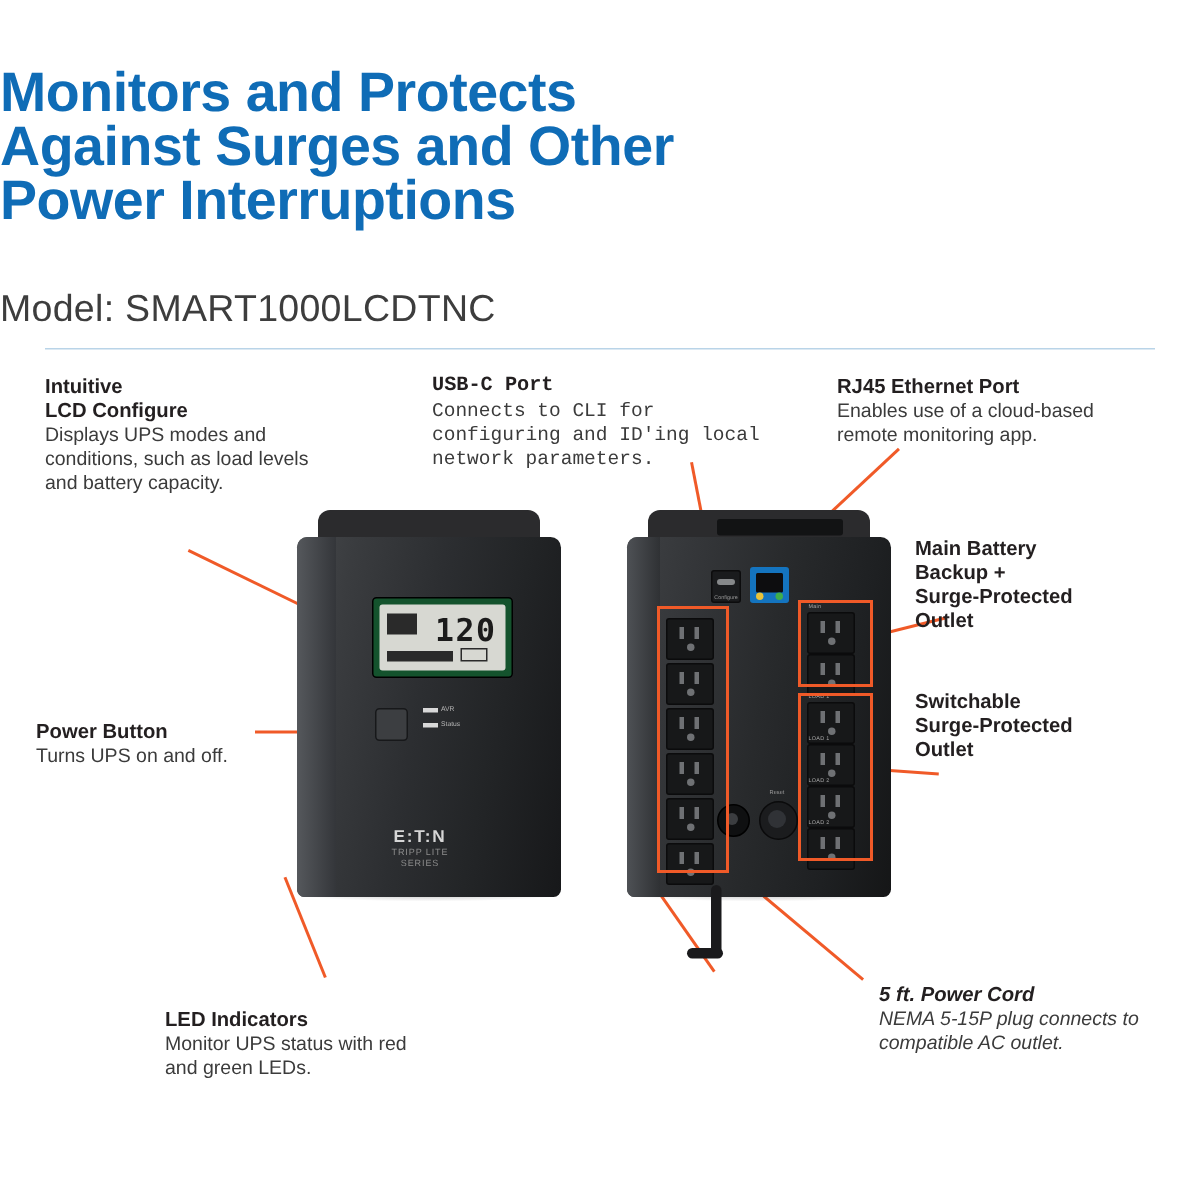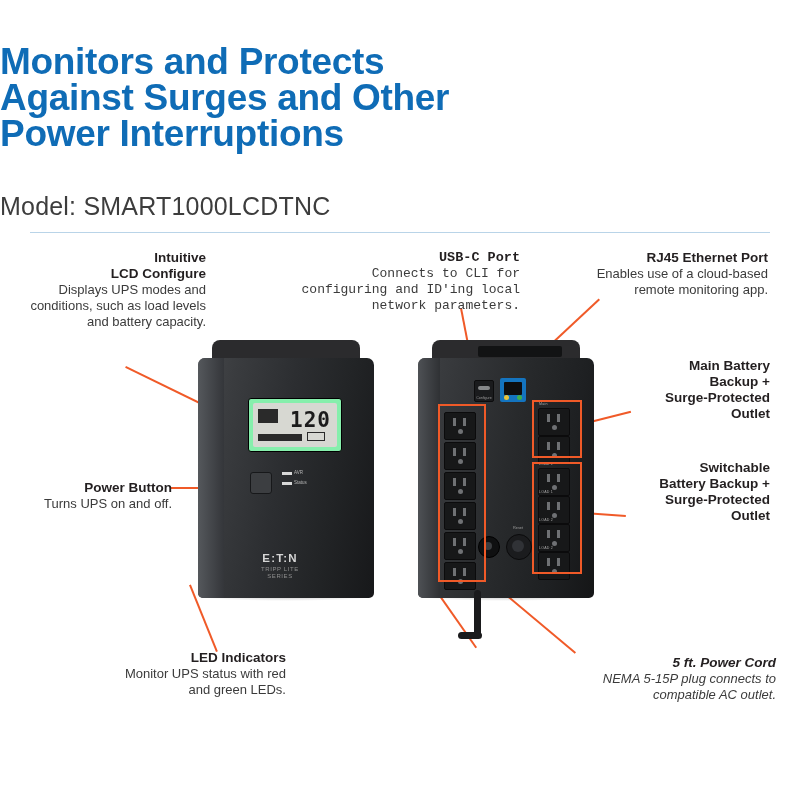--- a/index.html
+++ b/index.html
@@ -59,21 +59,21 @@
     font-weight: bold;
     font-size: 13.5px;
     line-height: 16px;
     color: #231f20;
   }
   .callout .body {
     font-size: 13px;
     line-height: 16px;
     color: #3b3b3b;
   }
-  .ta-c { text-align: right; }
+  .ta-c { text-align: left; }
 
   
   .line {
     position: absolute;
     background: #f05a28;
     transform-origin: 0 0;
     height: 1.6px;
   }
 
   
@@ -99,21 +99,21 @@
     background: linear-gradient(100deg,#46484b 0%, #3a3c3f 18%, #2c2e31 46%, #222426 72%, #17181a 100%);
     border-radius: 7px 7px 5px 5px;
   }
   #front-bevel {
     position: absolute; left: 0; top: 18px; width: 26px; height: 240px;
     background: linear-gradient(90deg,#55585c,#34363a);
     border-radius: 7px 0 0 5px;
   }
   #lcd-panel {
     position: absolute; left: 50px; top: 58px; width: 92px; height: 52px;
-    background: #86efac; border: 1px solid #000; border-radius: 3px;
+    background: #14532d; border: 1px solid #000; border-radius: 3px;
   }
   #lcd-screen {
     position: absolute; left: 4px; top: 4px; width: 84px; height: 44px;
     background: #d7d8d2; border-radius: 2px;
   }
   #lcd-digits {
     position: absolute; right: 6px; top: 5px;
     font-family: "DejaVu Sans Mono", monospace;
     font-size: 21px; font-weight: bold; color: #1b1b1b; letter-spacing: 1px;
   }
@@ -428,31 +428,30 @@
 
   <div class="callout ta-c" style="left:610px; top:358px; width:160px;">
     <div class="ttl">Main Battery</div>
     <div class="ttl">Backup +</div>
     <div class="ttl">Surge-Protected</div>
     <div class="ttl">Outlet</div>
   </div>
 
   <div class="callout ta-c" style="left:610px; top:460px; width:160px;">
     <div class="ttl">Switchable</div>
-    <div class="ttl">Battery Backup +</div>
     <div class="ttl">Surge-Protected</div>
     <div class="ttl">Outlet</div>
   </div>
 
   <div class="callout ta-c" style="left:24px; top:480px; width:148px;">
     <div class="ttl">Power Button</div>
     <div class="body">Turns UPS on and off.</div>
   </div>
 
-  <div class="callout ta-c" style="left:110px; top:650px; width:176px;">
+  <div class="callout ta-c" style="left:110px; top:672px; width:176px;">
     <div class="ttl">LED Indicators</div>
     <div class="body">Monitor UPS status with red and green LEDs.</div>
   </div>
 
 
   <div class="callout ta-c" style="left:586px; top:655px; width:190px;font-style:italic;">
     <div class="ttl">5 ft. Power Cord</div>
     <div class="body">NEMA 5-15P plug connects to compatible AC outlet.</div>
   </div>
 

